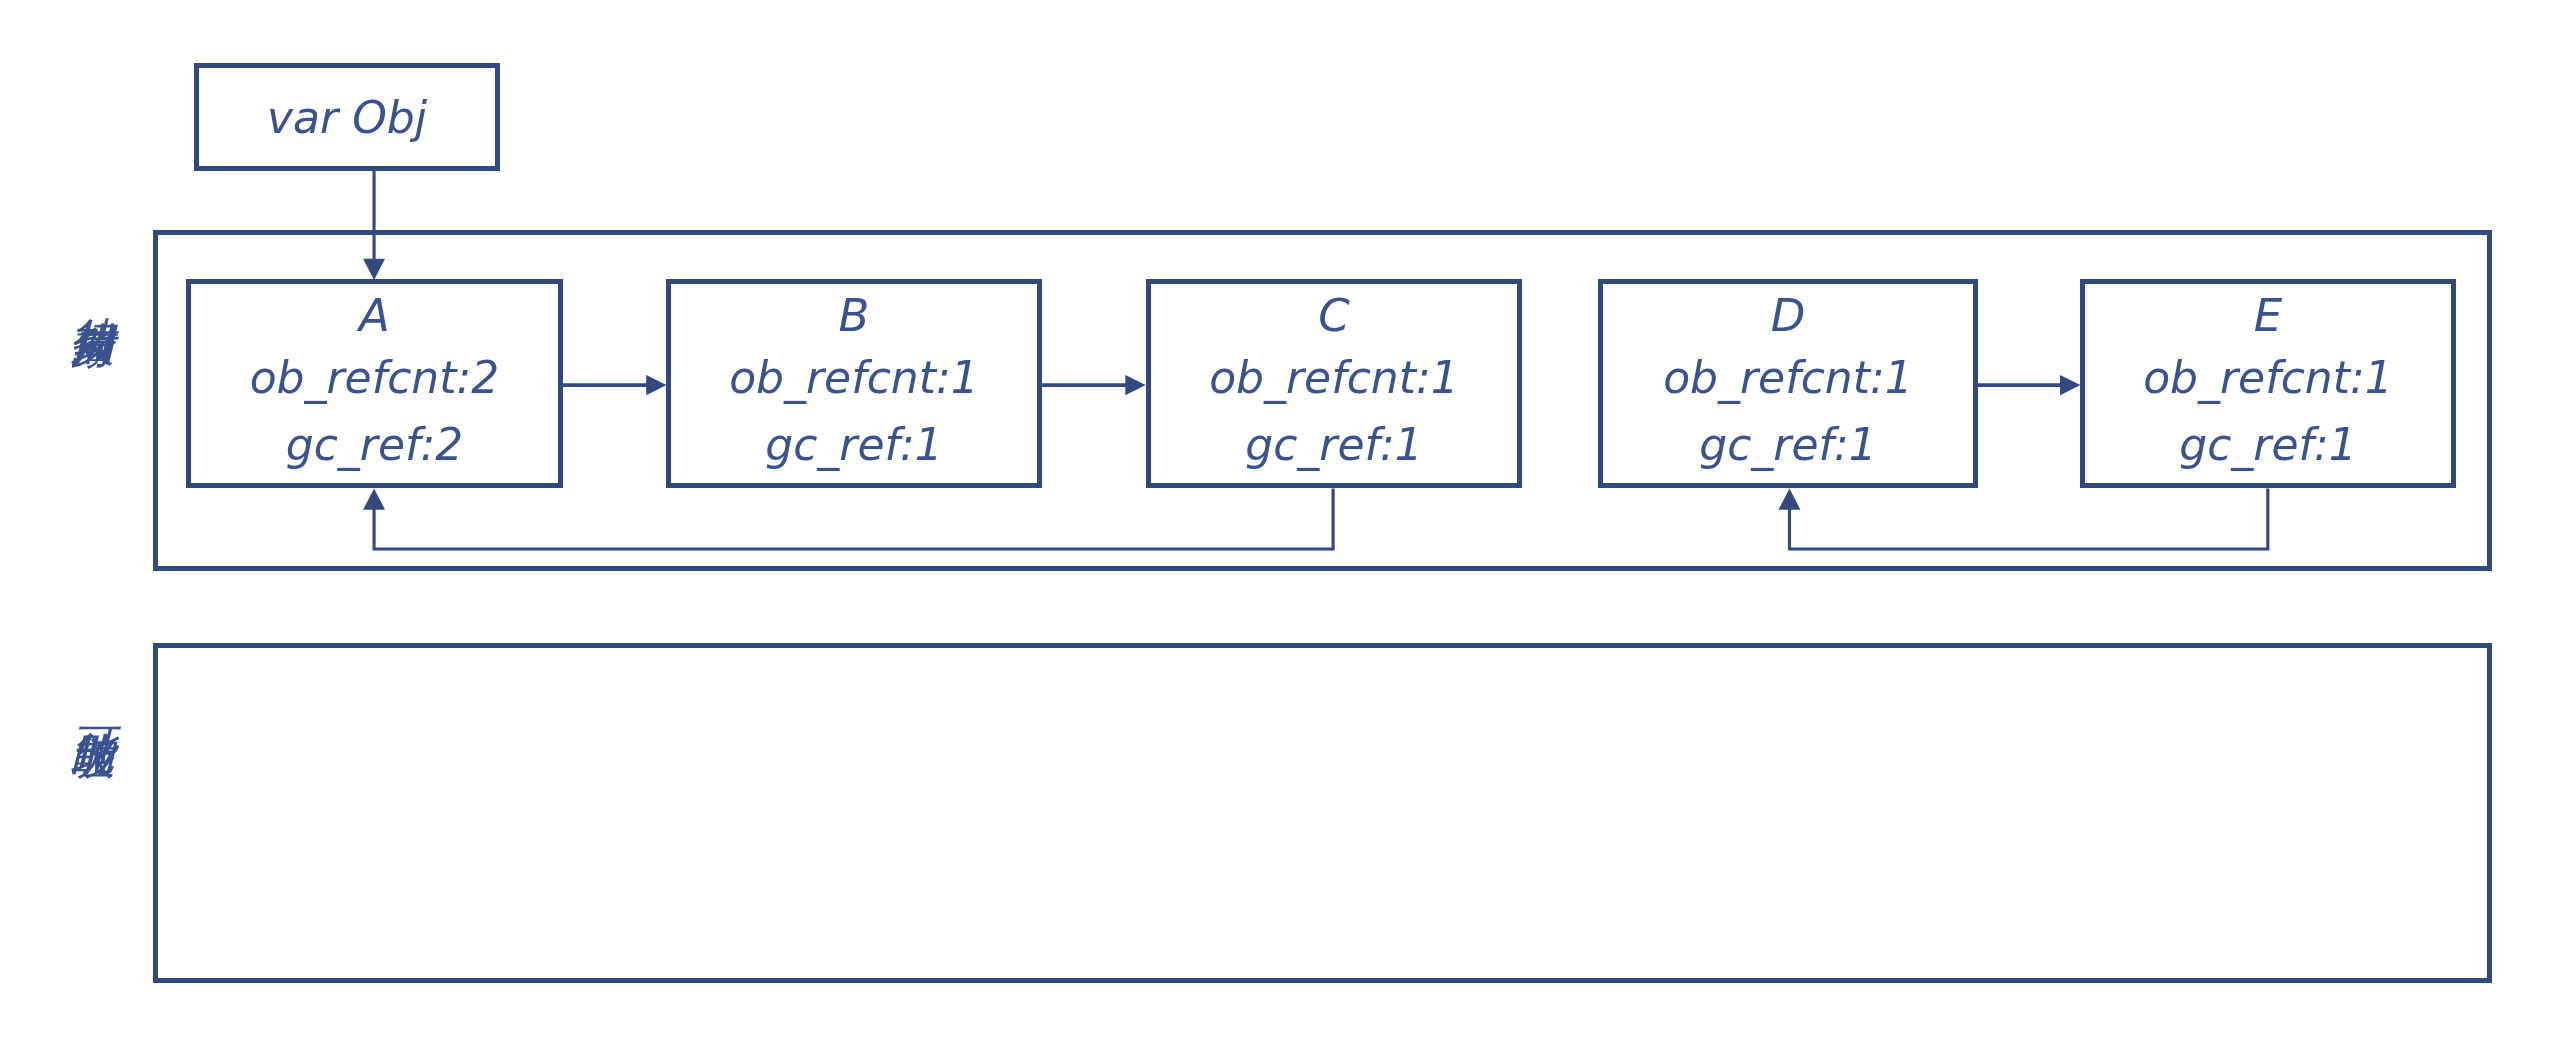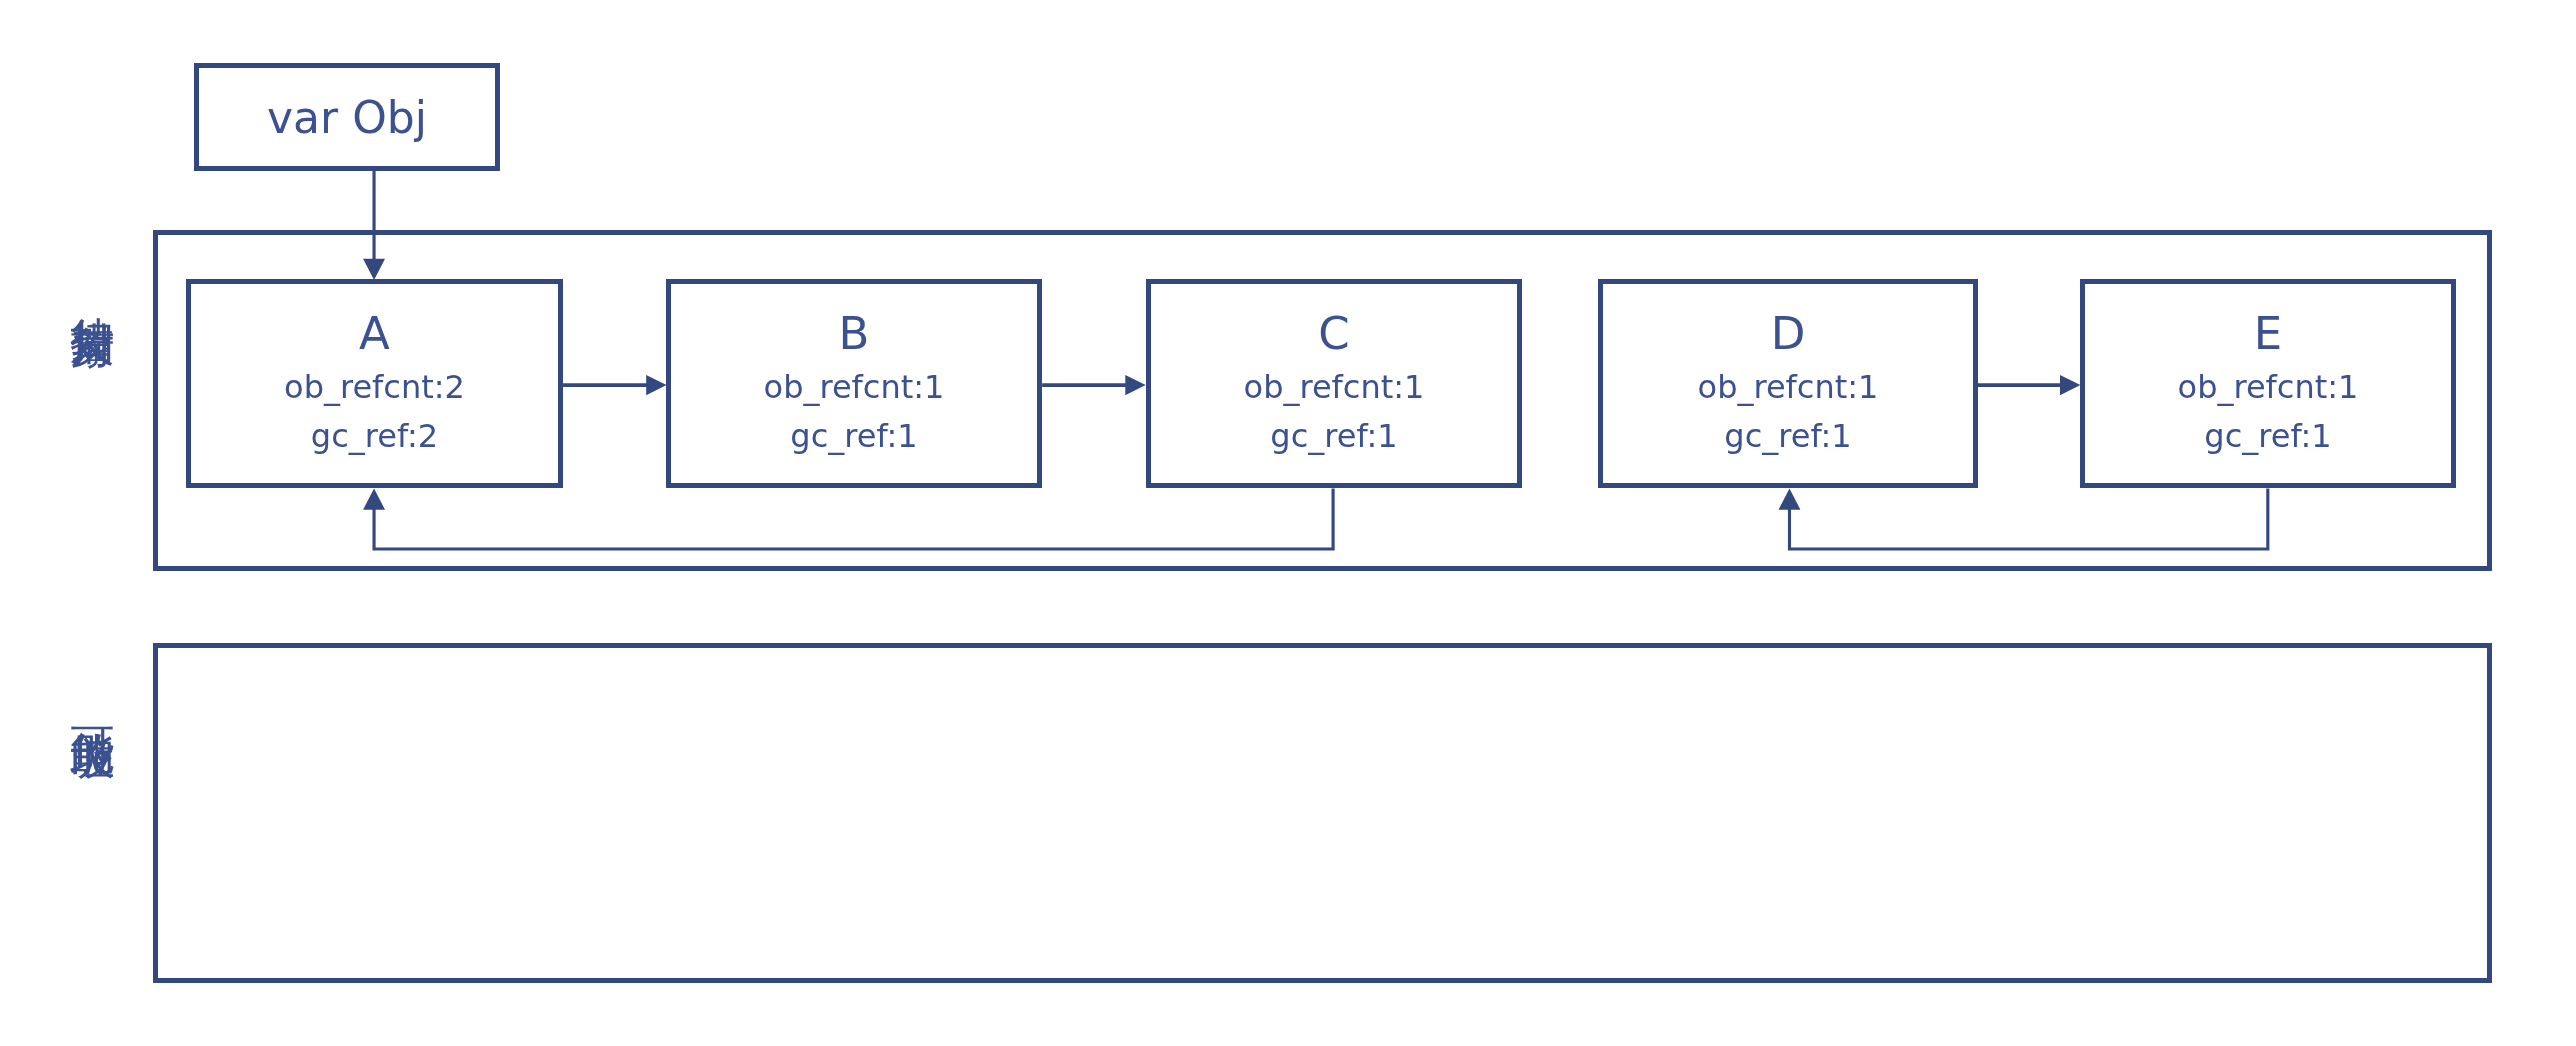--- a/index.html
+++ b/index.html
@@ -12,20 +12,21 @@
   body {
     font-family: "DejaVu Sans", "Liberation Sans", sans-serif;
     color: var(--ink);
   }
   .canvas {
     position: relative;
     width: 2576px;
     height: 1047px;
     background: var(--bg);
     overflow: hidden;
+    font-style: italic;
   }
 
   
   .var-obj {
     position: absolute;
     left: 194px; top: 63px;
     width: 306px; height: 108px;
     border: 5.5px solid var(--accent);
     display: flex; align-items: center; justify-content: center;
     font-size: 44px;
@@ -77,21 +78,21 @@
   .node-c { left: 1146px; width: 376px; }
   .node-d { left: 1598px; width: 380px; }
   .node-e { left: 2080px; width: 376px; }
 
   .node-title {
     font-size: 45px;
     line-height: 1.2;
     color: var(--ink);
   }
   .node-line {
-    font-size: 32px;
+    font-size: 44px;
     line-height: 1.5;
     color: var(--ink);
     white-space: nowrap;
   }
 
   
   svg.arrows {
     position: absolute;
     inset: 0;
     width: 2576px;

